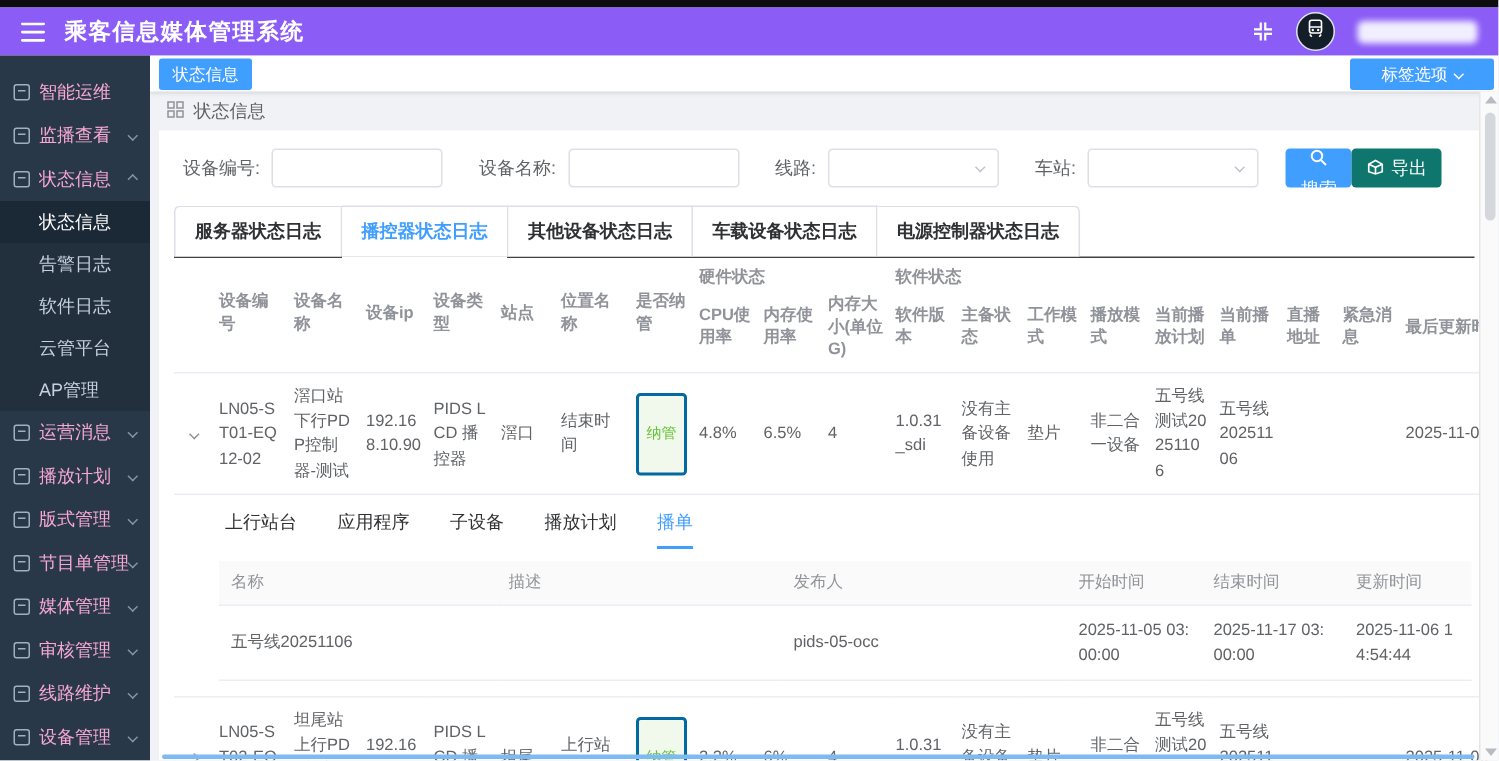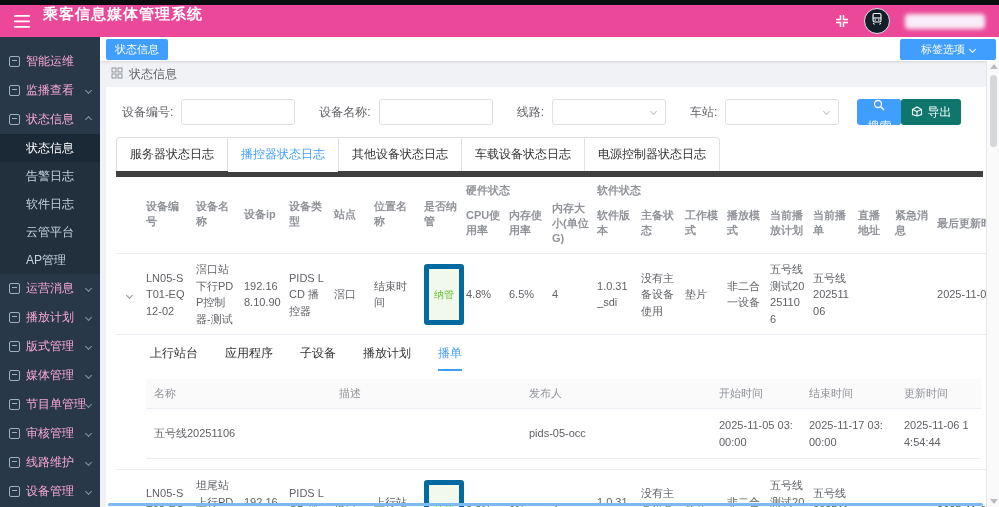--- a/index.html
+++ b/index.html
@@ -1,21 +1,21 @@
 <!DOCTYPE html>
 <html><head>
 <meta charset="utf-8">
 <style>
   * { margin:0; padding:0; box-sizing:border-box; }
   html,body { width:999px; height:507px; overflow:hidden; background:#f0f2f5;
     font-family:"Liberation Sans","DejaVu Sans",sans-serif; }
   .app { position:relative; width:999px; height:507px; overflow:hidden; }
 
   .top-black { height:5px; background:#0b0d10; }
-  .header { height:32px; background:#ec4899; display:flex; padding:0 14px; color:#fff; }
+  .header { height:32px; background:#8b5cf6; display:flex; align-items:center; padding:0 14px; color:#fff; }
   .hamburger { display:flex; align-items:center; cursor:pointer; }
   .title { font-size:15px; font-weight:bold; letter-spacing:1px; margin-left:13px; white-space:nowrap; }
   .hright { margin-left:auto; display:flex; align-items:center; gap:15px; }
   .fsicon { display:flex; cursor:pointer; }
   .avatar { width:26px; height:26px; border-radius:50%; background:#141e29; border:1.5px solid #dde4ec;
     display:flex; align-items:center; justify-content:center; }
   .redacted { width:80px; height:15px; background:rgba(250,252,255,.92); border-radius:4px; filter:blur(2px); }
 
   .layout { display:flex; height:470px; }
   .sidebar { width:100px; background:#283848; height:100%; padding-top:10px; overflow:hidden; flex-shrink:0; }
@@ -51,39 +51,39 @@
   .flabel { font-size:12px; color:#606266; margin:0 8px 0 24px; white-space:nowrap; }
   .ffields .flabel:first-child { margin-left:6px; }
   .finput { width:114px; height:26px; border:1px solid #dcdfe6; border-radius:3px; padding:0 8px;
     font-size:12px; color:#606266; outline:none; background:#fff; }
   .select { width:114px; height:26px; border:1px solid #dcdfe6; border-radius:3px; position:relative; background:#fff; cursor:pointer; }
   .btn { height:26px; border:none; border-radius:3px; color:#fff; font-size:12px; display:inline-flex;
     align-items:center; gap:4px; padding:0 10px; cursor:pointer; font-family:inherit; }
   .btn.search { background:#409eff; margin-left:18px;flex-direction:column; }
   .btn.export { background:#0f766e; }
 
-  .tabs { display:flex; border-bottom:6px solid #404040; }
+  .tabs { display:flex; border-bottom:1px solid #404040;font-weight:bold; }
   .tab { border:1px solid #dcdfe6; border-bottom:none; border-left:none; padding:8px 13px; font-size:12px;
     color:#303133; background:#fff; cursor:pointer; white-space:nowrap; position:relative; }
   .tab:first-child { border-left:1px solid #dcdfe6; border-top-left-radius:4px; }
   .tab:last-child { border-top-right-radius:4px; }
   .tab.active { color:#409eff; }
   .tab.active::after { content:""; position:absolute; left:0; right:0; bottom:-1px; height:1px; background:#fff; }
 
   table.table { border-collapse:collapse; table-layout:fixed; width:902px; margin-top:0; }
   .table th { font-weight:bold; text-align:left; color:#909399; font-size:11px; line-height:1.35;
     word-break:break-all; vertical-align:middle; }
   .table th.ghead { padding:6px 4px 1px; }
   .table th.leaf { padding:2px 4px 8px; border-bottom:1px solid #ebeef5; }
   .table th.plain { padding:6px 4px 8px; border-bottom:1px solid #ebeef5; }
   .table td { padding:7px 4px; font-size:11px; color:#606266; border-bottom:1px solid #ebeef5;
     word-break:break-all; vertical-align:middle; line-height:1.5; }
   .table td.c-expand { text-align:center; cursor:pointer; }
   .table td.c-updated { white-space:nowrap; overflow:hidden; word-break:normal; }
-  .badge { display:inline-block; background:#f0f9eb; border:5px solid #0369a1; color:#67c23a; font-size:10px;
+  .badge { display:inline-block; background:#f0f9eb; border:2px solid #0369a1; color:#67c23a; font-size:10px;
     padding:18px 5px; border-radius:3px; white-space:nowrap; }
 
   td.detail-cell { padding:0 0 10px 30px; border-bottom:1px solid #ebeef5; }
   .subtabs { display:flex; gap:27px; padding:9px 4px 0; margin-bottom:8px; }
   .subtab { font-size:12px; color:#303133; padding-bottom:7px; cursor:pointer; }
   .subtab.active { color:#409eff; border-bottom:2px solid #409eff; }
   table.subtable { border-collapse:collapse; table-layout:fixed; width:835px; }
   .subtable th { background:#fafafa; color:#909399; font-weight:normal; text-align:left; font-size:11px;
     padding:7px 8px; border-bottom:1px solid #ebeef5; }
   .subtable td { font-size:11px; color:#606266; padding:8px; border-bottom:1px solid #ebeef5; }
@@ -179,26 +179,26 @@
           <span class="side-label">播放计划</span>
           <span class="chev down"></span>
         </div>
         <div class="side-item">
           <span class="side-icon"></span>
           <span class="side-label">版式管理</span>
           <span class="chev down"></span>
         </div>
         <div class="side-item">
           <span class="side-icon"></span>
+          <span class="side-label">节目单管理</span>
+          <span class="chev down"></span>
+        </div>
+        <div class="side-item">
+          <span class="side-icon"></span>
           <span class="side-label">媒体管理</span>
-          <span class="chev down"></span>
-        </div>
-        <div class="side-item">
-          <span class="side-icon"></span>
-          <span class="side-label">节目单管理</span>
           <span class="chev down"></span>
         </div>
         <div class="side-item">
           <span class="side-icon"></span>
           <span class="side-label">审核管理</span>
           <span class="chev down"></span>
         </div>
         <div class="side-item">
           <span class="side-icon"></span>
           <span class="side-label">线路维护</span>

